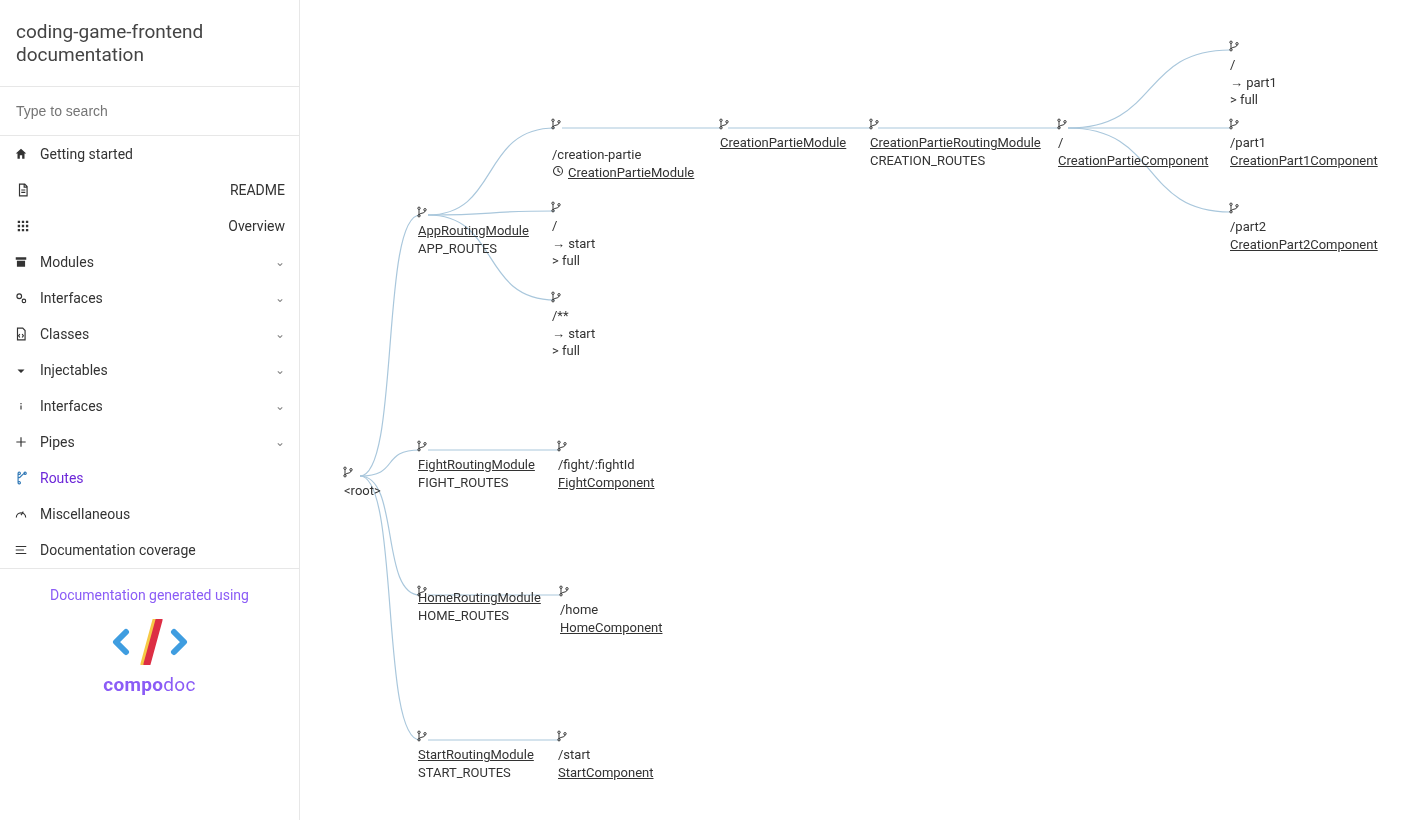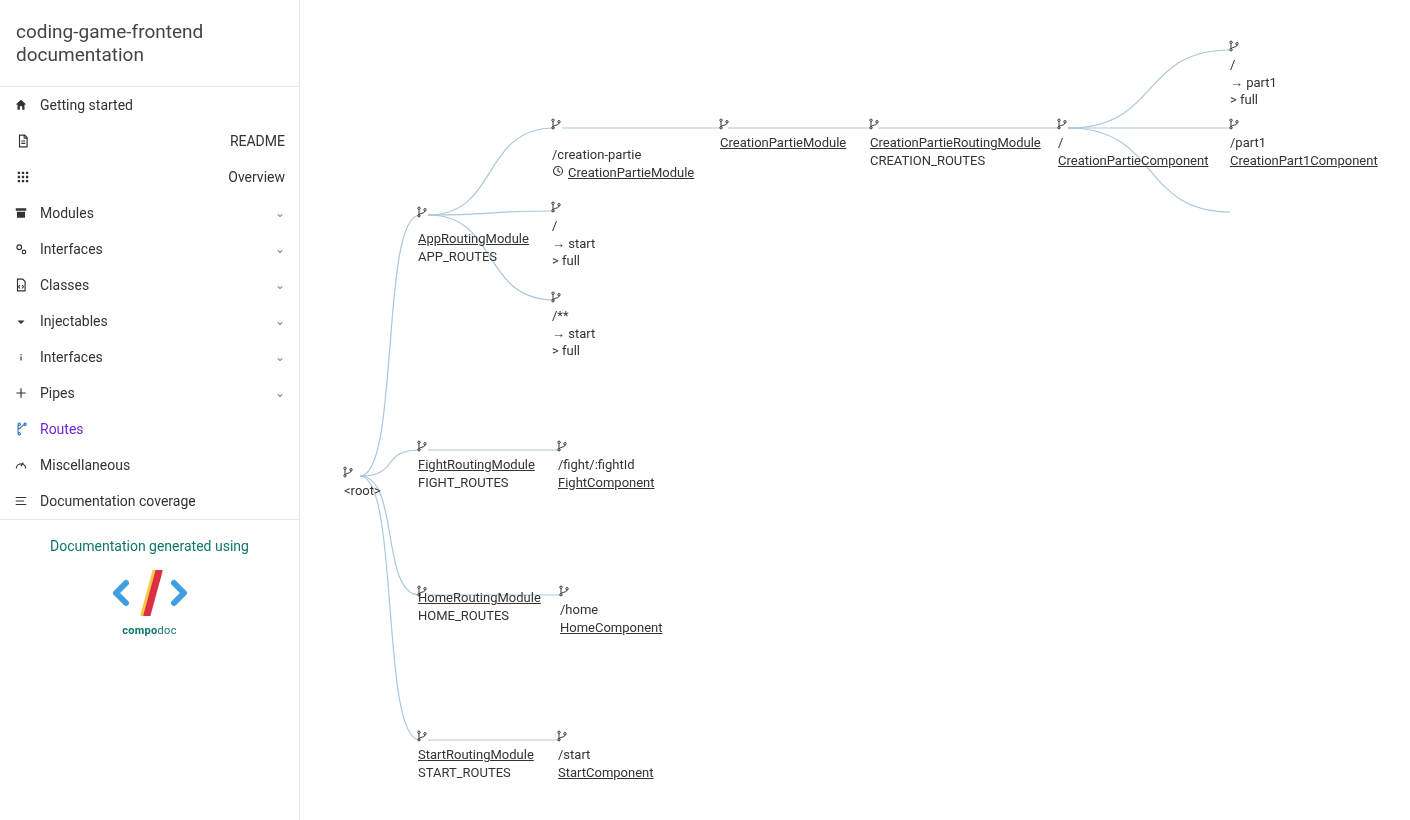--- a/index.html
+++ b/index.html
@@ -69,32 +69,32 @@
 }
 .nav-label { flex: 1; }
 .chevron {
   color: #888;
   font-size: 12px;
 }
 .credit {
   border-top: 1px solid #e7e7e7;
   text-align: center;
   padding: 18px 12px;
-  color: #0f766e;
+  color: #8b5cf6;
   font-size: 14px;
 }
 .logo {
   margin-top: 16px;
   display: flex;
   flex-direction: column;
   align-items: center;
 }
 .logo-word {
   margin-top: 8px;
-  font-size: 11px;
+  font-size: 19px;
   letter-spacing: 0.3px;
 }
 .logo-word .b { font-weight: 700; }
 
 
 .tree {
   position: relative;
   width: 1110px;
   height: 820px;
 }
@@ -123,20 +123,23 @@
   stroke: #a9c7dc;
   stroke-width: 1.2px;
 }
 </style>
 </head>
 <body>
 
 <div class="sidebar">
   <div class="title-bar">
     <span>coding-game-frontend documentation</span>
+  </div>
+  <div class="search-bar">
+    <input type="text" placeholder="Type to search" style="">
   </div>
 
   <div>
 
     <div class="nav-item">
       <span class="nav-icon">
         <svg width="14" height="14" viewBox="0 0 24 24">
             <path fill="#333" d="M12 3l9 8h-3v9h-4v-6h-4v6H6v-9H3z"></path>
           </svg>
       </span>
@@ -324,21 +327,21 @@
       <svg class="branch-svg" width="12" height="12">
           <use href="#br"></use>
         </svg>
       <div style="margin-top:12px;">&lt;root&gt;</div>
     </div>
 
     <div class="node" style="left:118px; top:210px;">
       <svg class="branch-svg" width="12" height="12">
           <use href="#br"></use>
         </svg>
-      <div style="margin-top:20px;">
+      <div style="margin-top:12px;">
         <span class="ul">AppRoutingModule</span>
       </div>
       <div>APP_ROUTES</div>
     </div>
 
     <div class="node" style="left:252px; top:122px;">
       <svg class="branch-svg" width="12" height="12">
           <use href="#br"></use>
         </svg>
       <div style="margin-top:24px;">/creation-partie</div>
@@ -404,20 +407,27 @@
     </div>
 
     <div class="node" style="left:930px; top:122px;">
       <svg class="branch-svg" width="12" height="12">
           <use href="#br"></use>
         </svg>
       <div style="margin-top:12px;">/part1</div>
       <div><span class="ul">CreationPart1Component</span></div>
     </div>
 
+    <div class="node" style="left:930px; top:206px;">
+      <svg class="branch-svg" width="12" height="12">
+          <use href="#br"></use>
+        </svg>
+      <div style="margin-top:12px;">/part2</div>
+      <div><span class="ul">CreationPart2Component</span></div>
+    </div>
 
     <div class="node" style="left:118px; top:444px;">
       <svg class="branch-svg" width="12" height="12">
           <use href="#br"></use>
         </svg>
       <div style="margin-top:12px;"><span class="ul">FightRoutingModule</span></div>
       <div>FIGHT_ROUTES</div>
     </div>
 
     <div class="node" style="left:258px; top:444px;">

